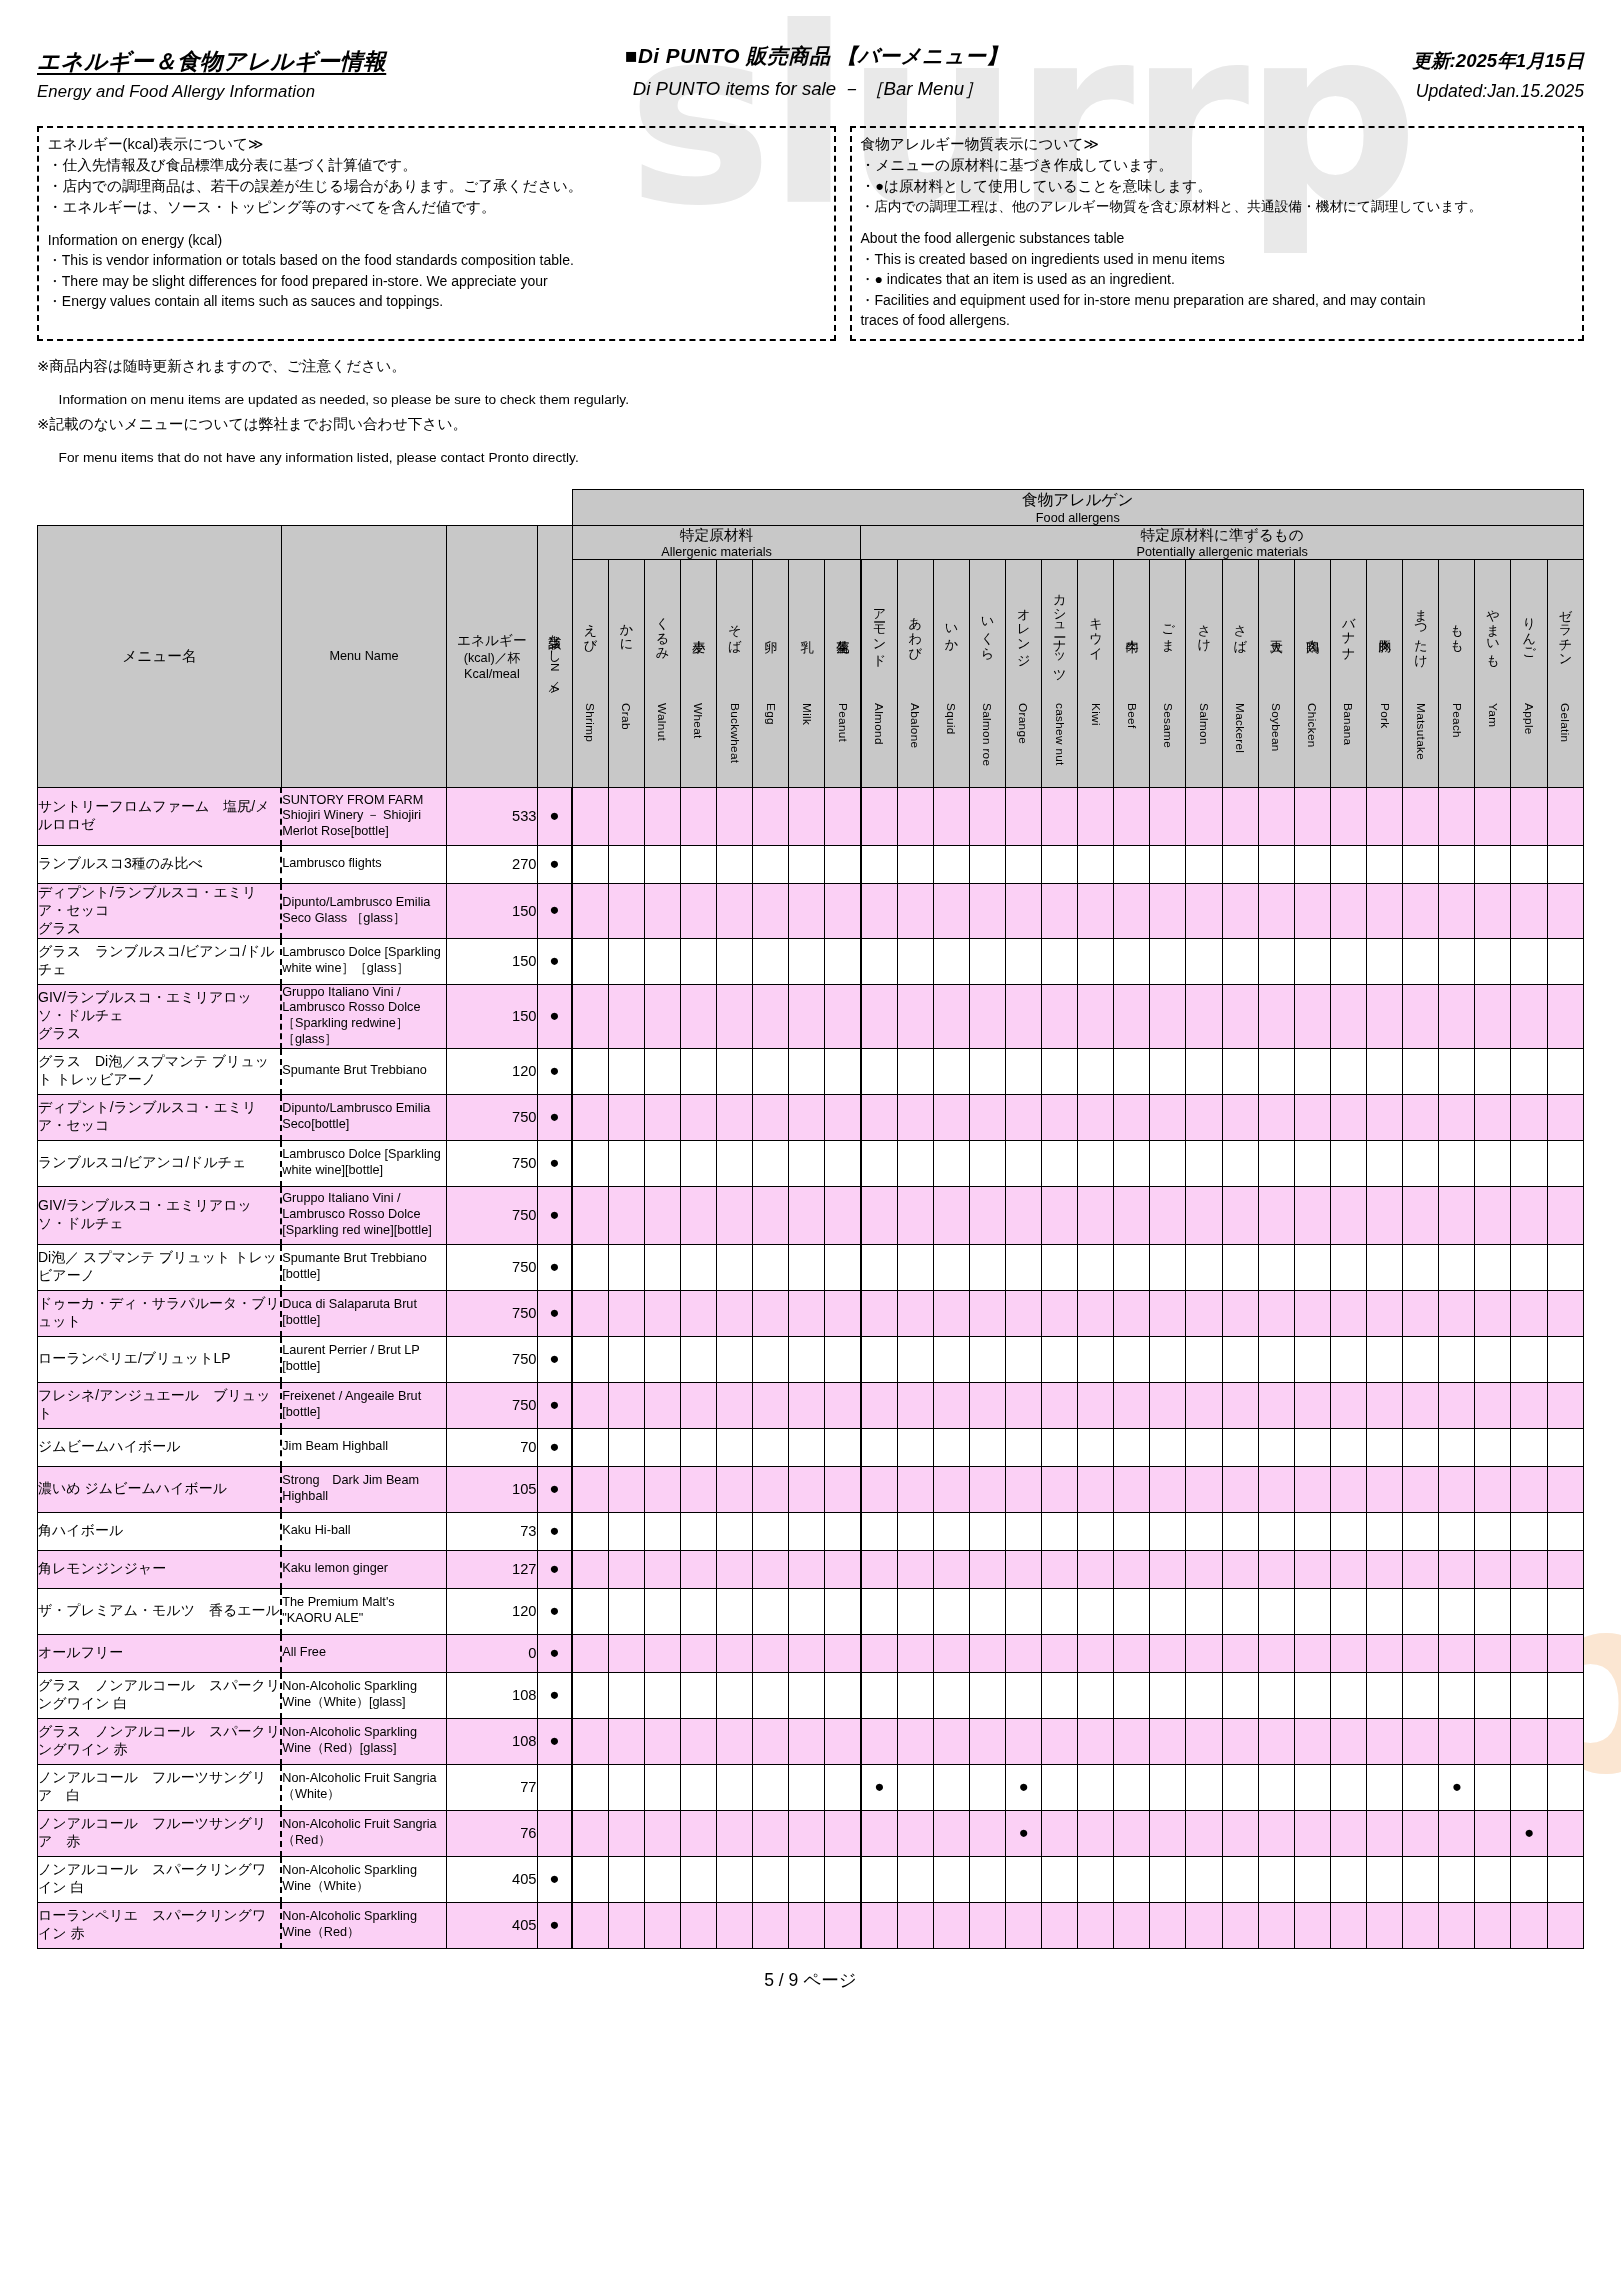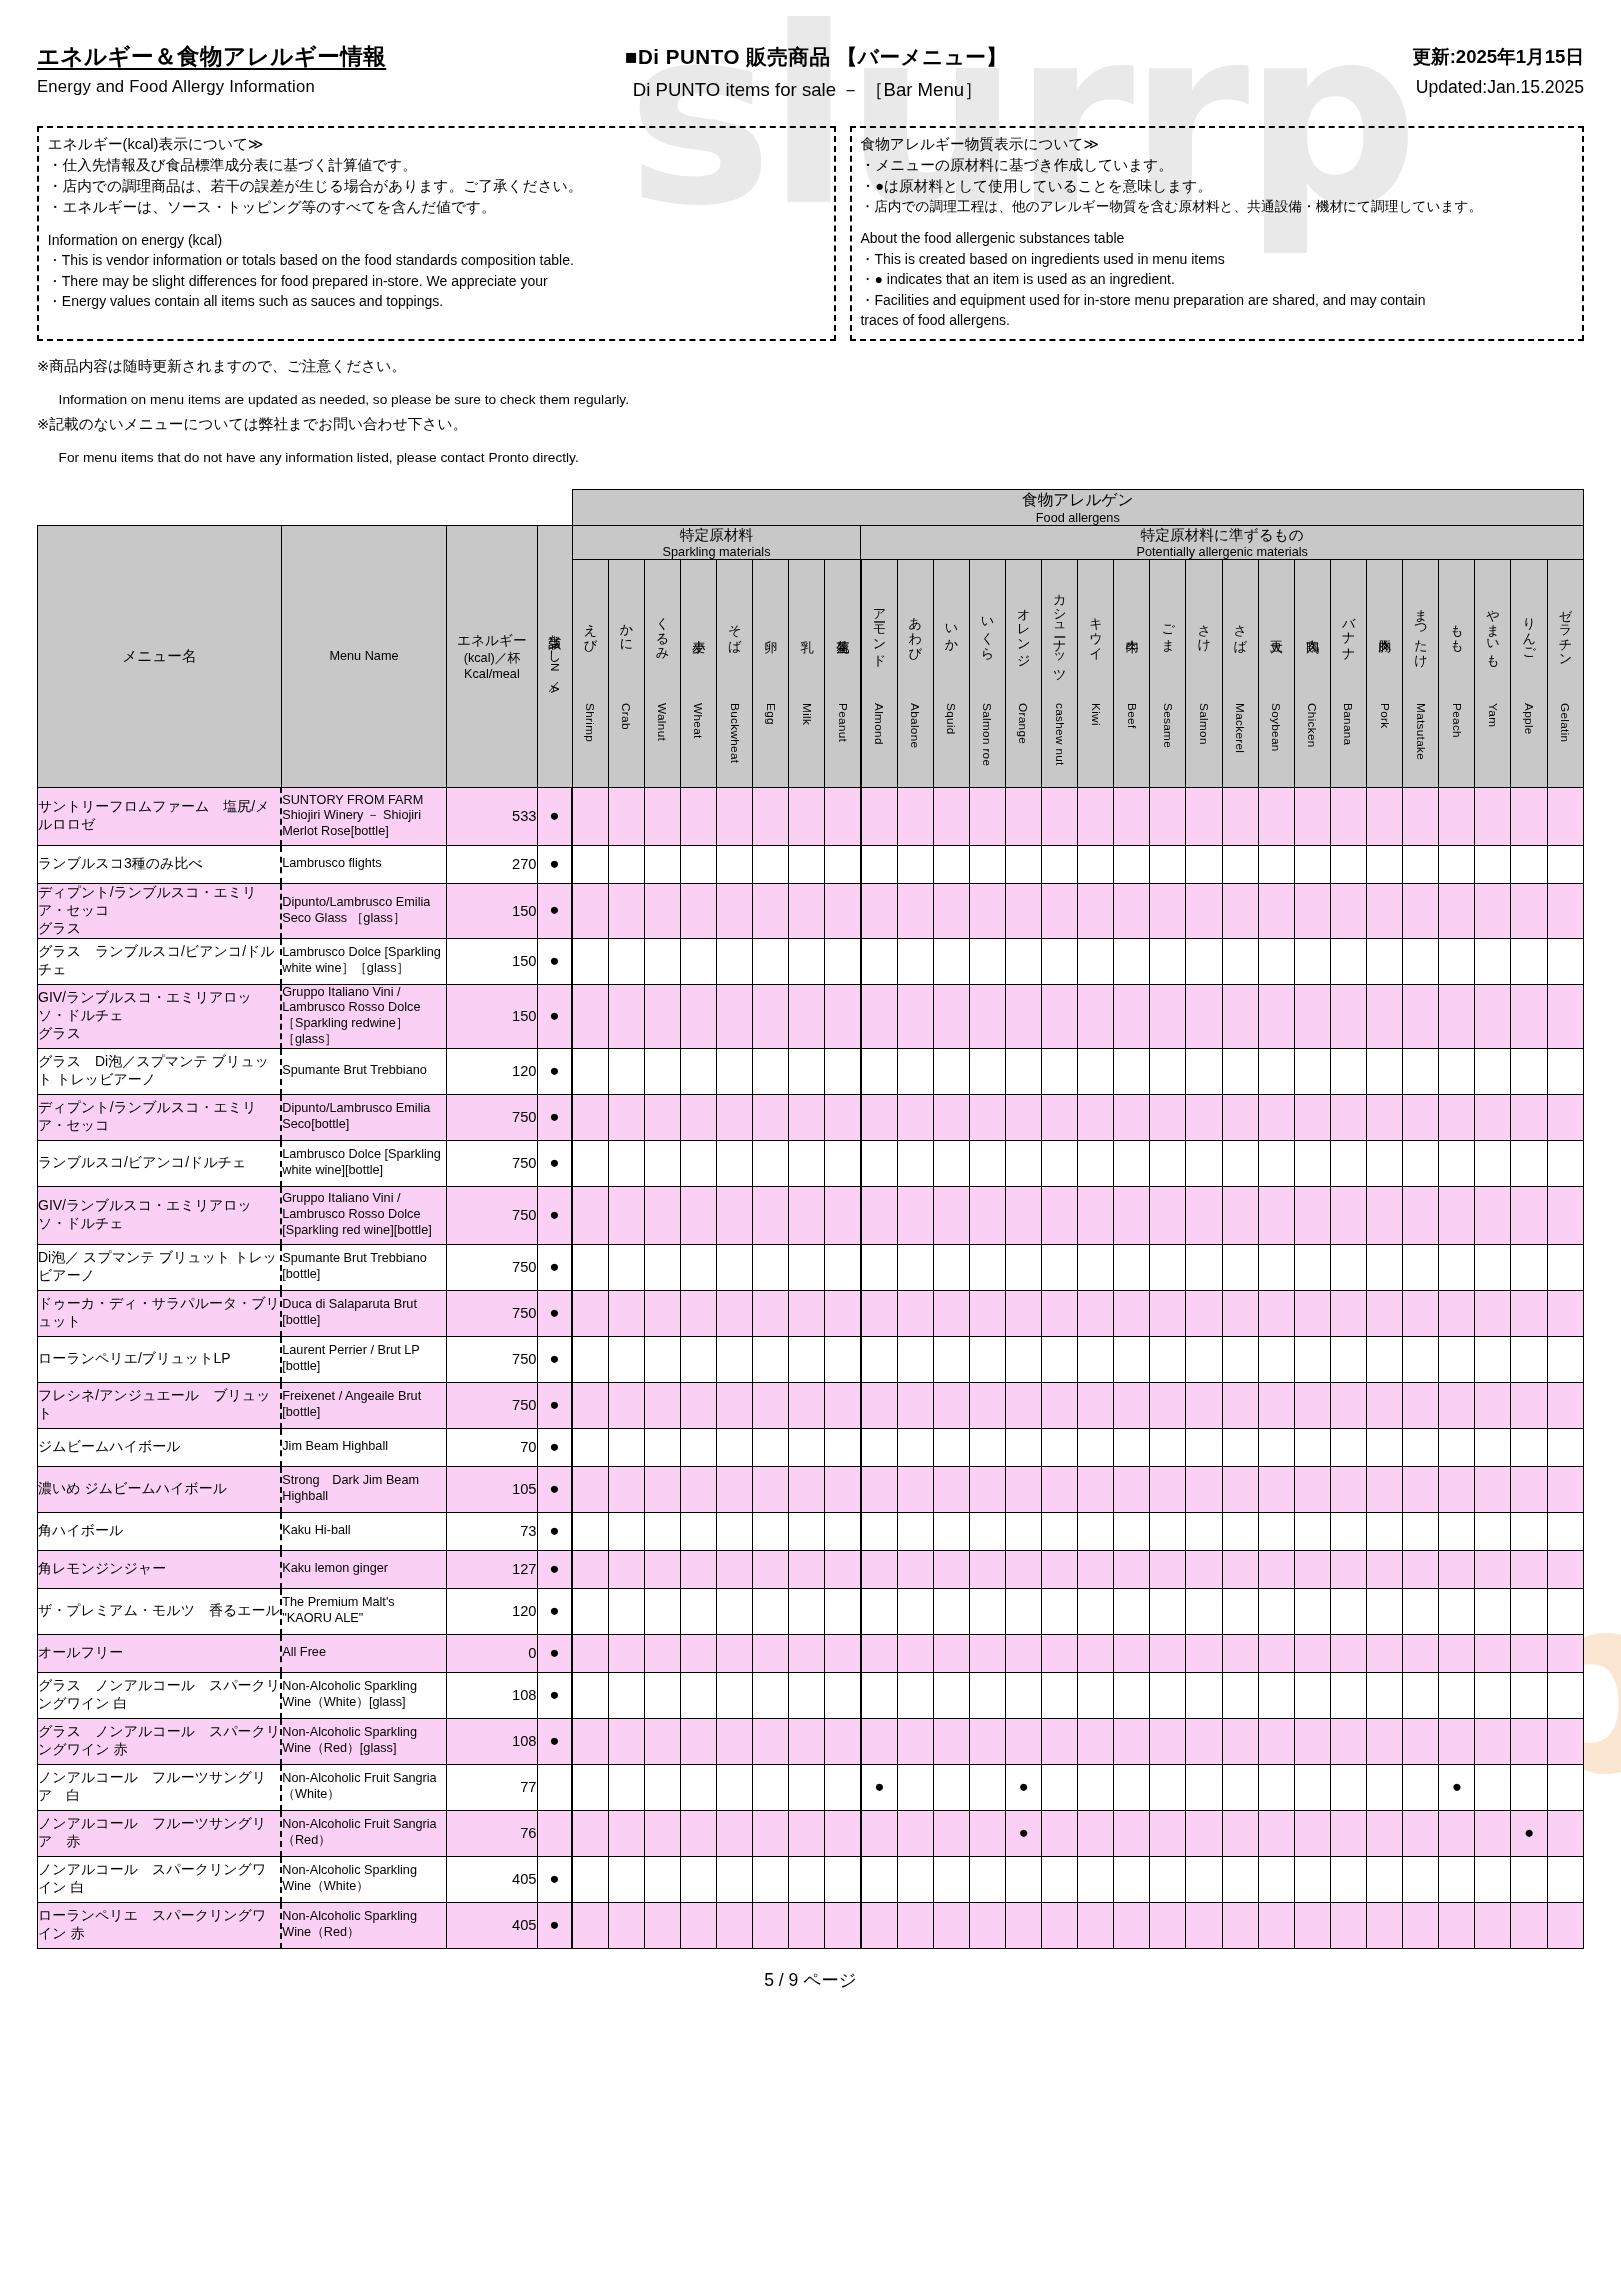--- a/index.html
+++ b/index.html
@@ -27,21 +27,21 @@
     user-select:none;
   }
   .wm1{top:19.6px;left:627px;font-size:245px;}
   .wm2{top:588px;left:176px;font-size:245px;color:#fbe6d2;}
   .wm3{top:1157px;left:588px;font-size:245px;color:#eeeeee;}
   .wm4{top:1588px;left:882px;font-size:245px;color:#fbe6d2;}
 
   .content{position:relative;z-index:2;padding:41px 37px 0 37px;}
 
   
-  .hdr{display:flex;align-items:flex-start;height:61px;}
+  .hdr{display:flex;align-items:flex-end;height:61px;font-style:italic;}
   .hdr-left{width:588px;}
   .hdr-jp-title{
     font-size:22.5px;font-weight:700;letter-spacing:0.5px;
     text-decoration:underline;text-underline-offset:3.9px;
     white-space:nowrap;
   }
   .hdr-en-title{font-size:16.7px;margin-top:4.9px;letter-spacing:0.2px;white-space:nowrap;}
   .hdr-mid{width:451px;padding-top:2px;}
   .hdr-mid-jp{font-size:20.6px;font-weight:700;white-space:nowrap;letter-spacing:0.5px;}
   .hdr-mid-en{font-size:18.6px;margin-top:5.9px;white-space:nowrap;padding-left:7.8px;}
@@ -273,21 +273,21 @@
           </td>
           <td class="hdr-gray" rowspan="2" id="cell-na">
             <div class="vwrap">
               <span class="na-v">該当なし</span>
               <span class="vsp"></span>
               <span class="na-en">N／A</span>
             </div>
           </td>
           <td class="hdr-gray" id="cell-specified" colspan="8">
             <div class="cap">特定原材料</div>
-            <div class="cap-en">Sparkling materials</div>
+            <div class="cap-en">Allergenic materials</div>
           </td>
           <td class="hdr-gray" id="cell-potential" colspan="20">
             <div class="cap">特定原材料に準ずるもの</div>
             <div class="cap-en">Potentially allergenic materials</div>
           </td>
         </tr>
         <tr id="allergen-name-row">
             <td class="vcell">
               <div class="vwrap">
                 <span class="vjp">えび</span>

